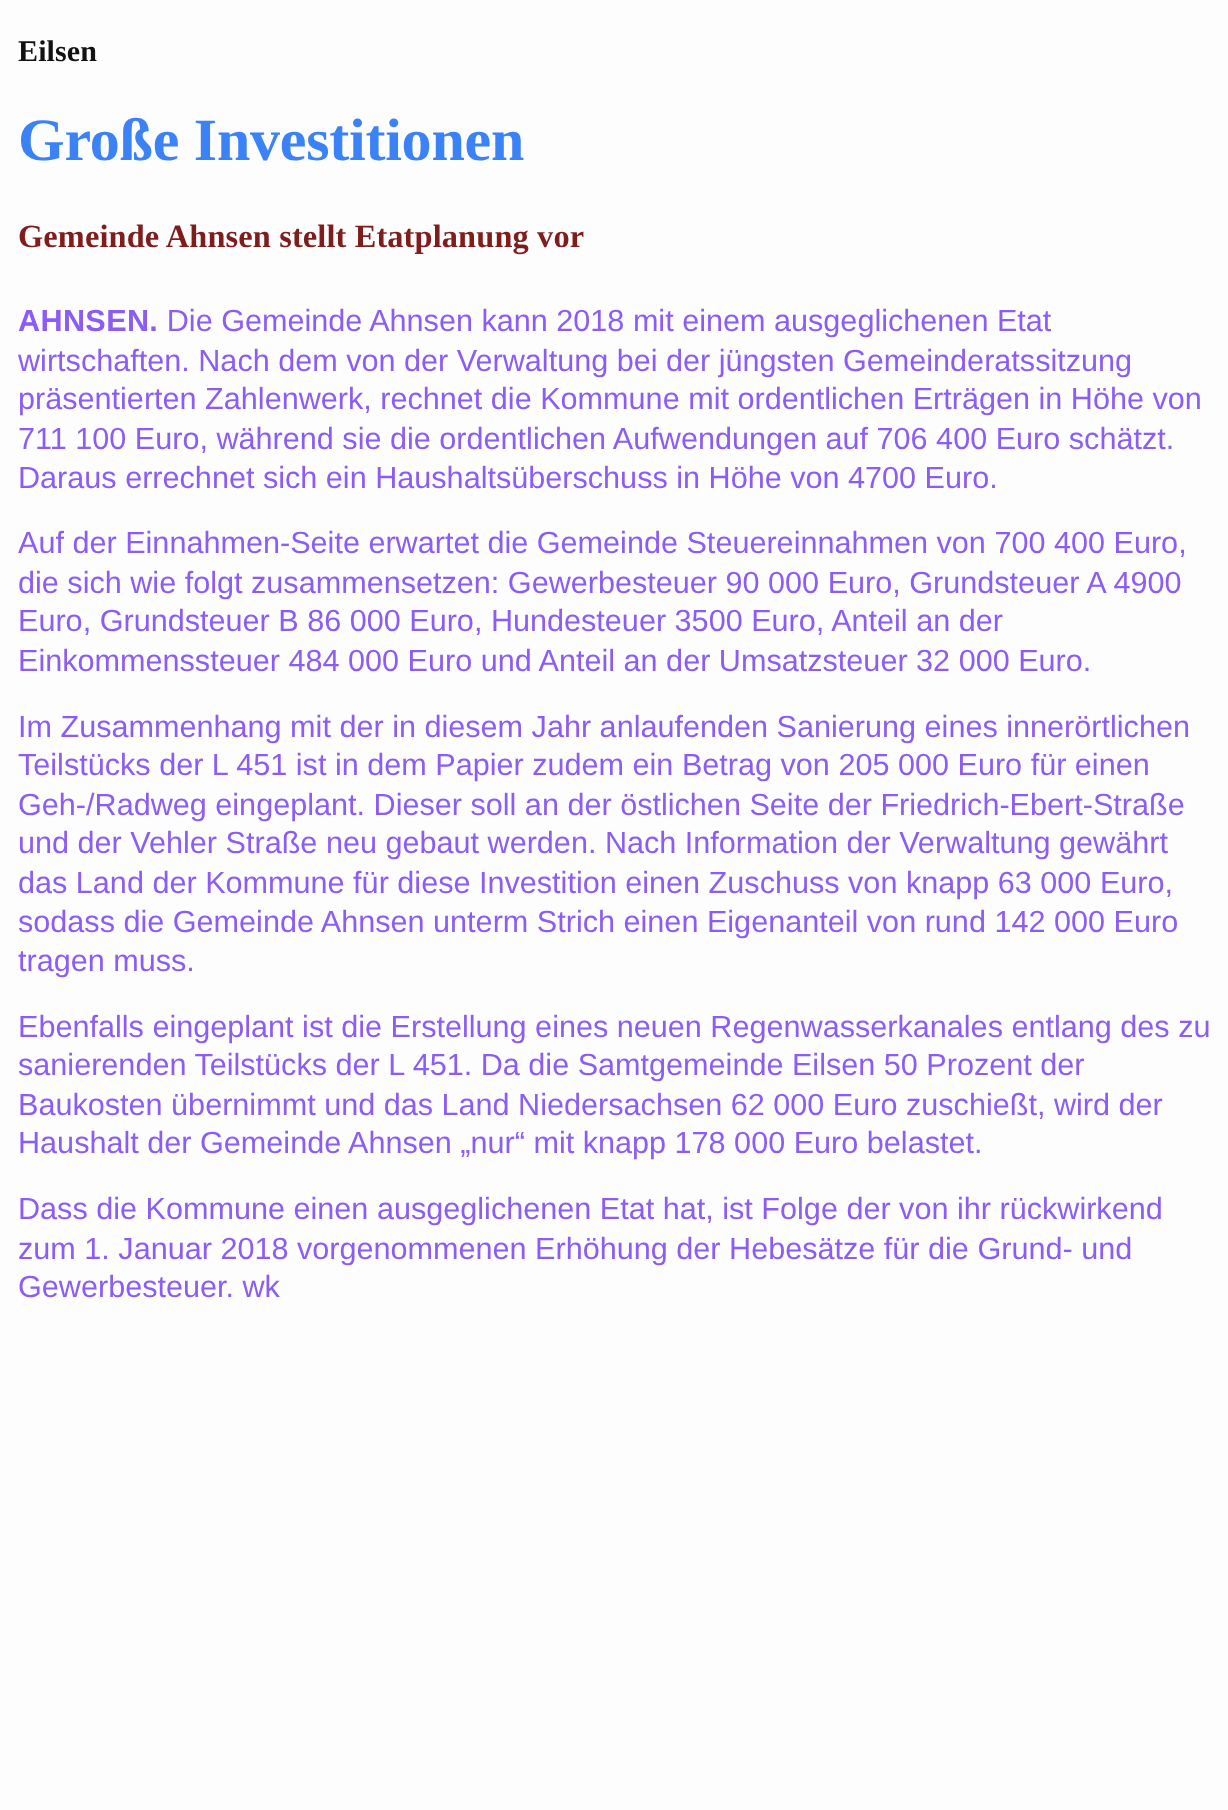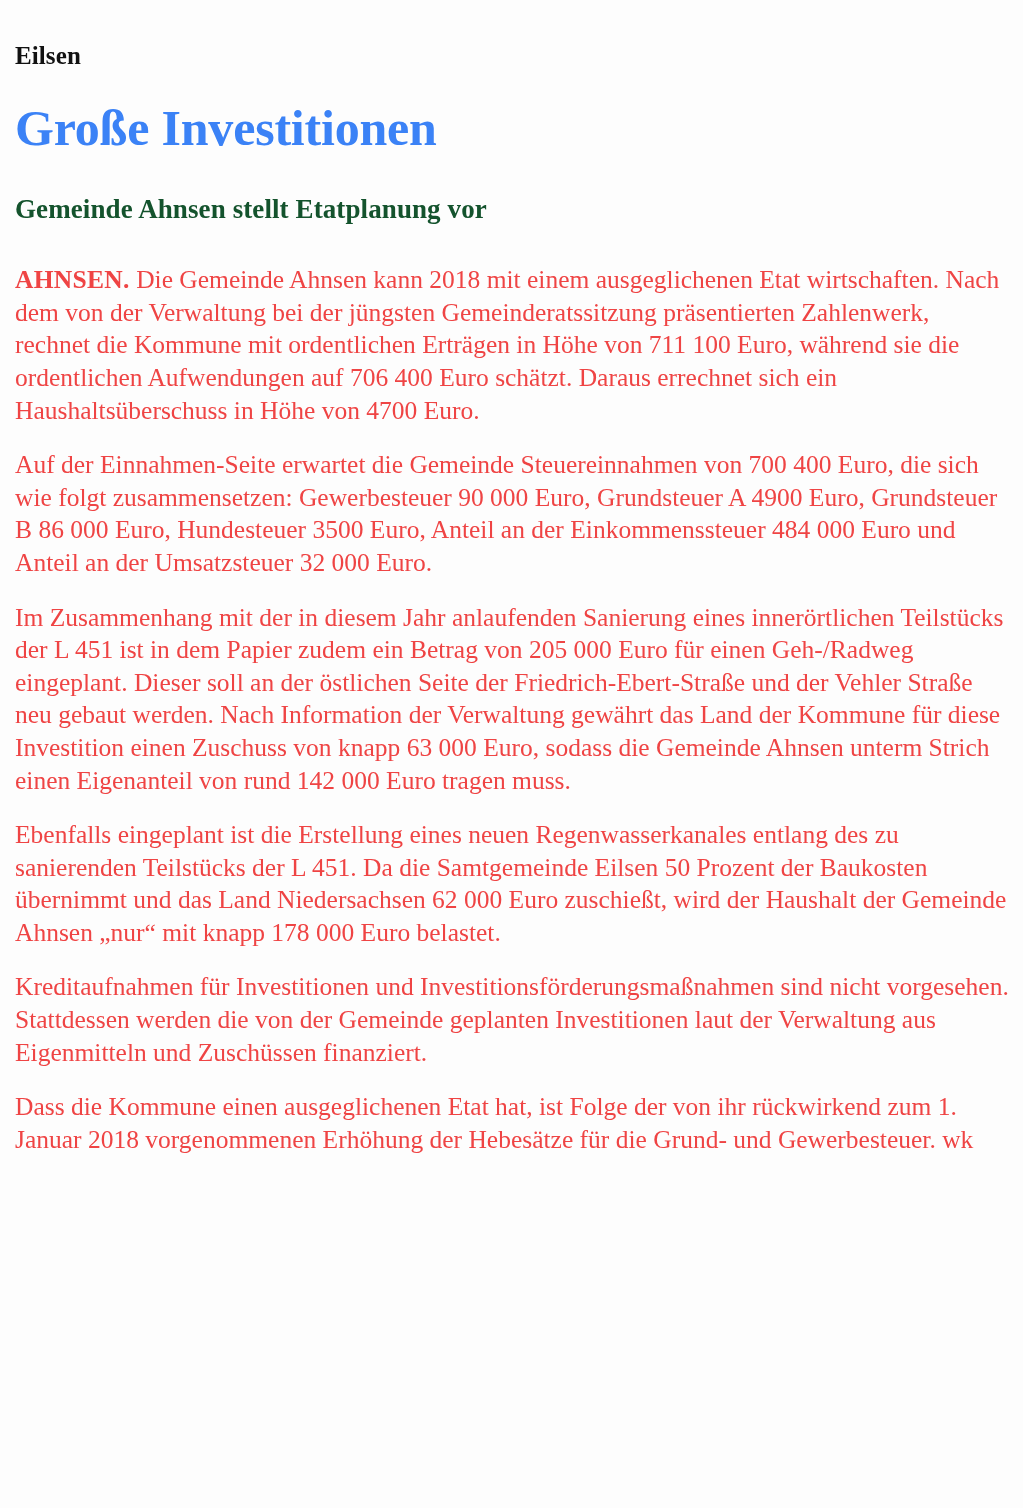--- a/index.html
+++ b/index.html
@@ -14,21 +14,21 @@
     font-family: "Liberation Serif", "DejaVu Serif", serif;
     color: #1a1a1a;
     overflow: hidden;
   }
 
   .page {
     position: relative;
     width: 1023px;
     height: 1484px;
     box-sizing: border-box;
-    padding: 42px 22px 0 15px;
+    padding: 30px 22px 0 15px;
     background: #fdfdfd;
   }
 
   .article {
     width: 995px;
   }
 
   
   .kicker {
     font-family: "Liberation Serif", "DejaVu Serif", serif;
@@ -52,30 +52,30 @@
     white-space: nowrap;
   }
 
   
   .subheadline {
     font-family: "Liberation Serif", "DejaVu Serif", serif;
     font-weight: bold;
     font-size: 27px;
     line-height: 1.1;
     letter-spacing: 0.1px;
-    color: #14532d;
+    color: #7f1d1d;
     margin: 0 0 40px 0;
   }
 
   
   .body-copy {
-    font-family: Liberation Serif, serif;
+    font-family: Liberation Sans, sans-serif;
     font-size: 25.5px;
     line-height: 32.6px;
-    color: #ef4444;
+    color: #8b5cf6;
     text-align: left;
     hyphens: none;
   }
 
   .body-copy p {
     margin: 0 0 22px 0;
     padding: 0;
   }
 
   .body-copy p:last-child {
@@ -104,20 +104,19 @@
       <p><span class="dateline">AHNSEN.</span><span> Die Gemeinde Ahnsen kann 2018 mit einem ausgeglichenen Etat wirtschaften. Nach dem von der Verwaltung bei der jüngsten Gemeinderatssitzung präsentierten Zahlenwerk, rechnet die Kommune mit ordentlichen Erträgen in Höhe von 711 100 Euro, während sie die ordentlichen Aufwendungen auf 706 400 Euro schätzt. Daraus errechnet sich ein Haushaltsüberschuss in Höhe von 4700 Euro.</span></p>
 
       <p>Auf der Einnahmen-Seite erwartet die Gemeinde Steuereinnahmen von 700 400 Euro, die sich wie folgt zusammensetzen: Gewerbesteuer 90 000 Euro, Grundsteuer A 4900 Euro, Grundsteuer B 86 000 Euro, Hundesteuer 3500 Euro, Anteil an der Einkommenssteuer 484 000 Euro und Anteil an der Umsatzsteuer 32 000 Euro.</p>
 
 
       <p>Im Zusammenhang mit der in diesem Jahr anlaufenden Sanierung eines innerörtlichen Teilstücks der L 451 ist in dem Papier zudem ein Betrag von 205 000 Euro für einen Geh-/Radweg eingeplant. Dieser soll an der östlichen Seite der Friedrich-Ebert-Straße und der Vehler Straße neu gebaut werden. Nach Information der Verwaltung gewährt das Land der Kommune für diese Investition einen Zuschuss von knapp 63 000 Euro, sodass die Gemeinde Ahnsen unterm Strich einen Eigenanteil von rund 142 000 Euro tragen muss.</p>
 
       <p>Ebenfalls eingeplant ist die Erstellung eines neuen Regenwasserkanales entlang des zu sanierenden Teilstücks der L 451. Da die Samtgemeinde Eilsen 50 Prozent der Baukosten übernimmt und das Land Niedersachsen 62 000 Euro zuschießt, wird der Haushalt der Gemeinde Ahnsen „nur“ mit knapp 178 000 Euro belastet.</p>
 
 
-      <p>Kreditaufnahmen für Investitionen und Investitionsförderungsmaßnahmen sind nicht vorgesehen. Stattdessen werden die von der Gemeinde geplanten Investitionen laut der Verwaltung aus Eigenmitteln und Zuschüssen finanziert.</p>
 
       <p>Dass die Kommune einen ausgeglichenen Etat hat, ist Folge der von ihr rückwirkend zum 1. Januar 2018 vorgenommenen Erhöhung der Hebesätze für die Grund- und Gewerbesteuer. wk</p>
 
     </div>
 
   </article>
 </div>
 
 </body></html>

